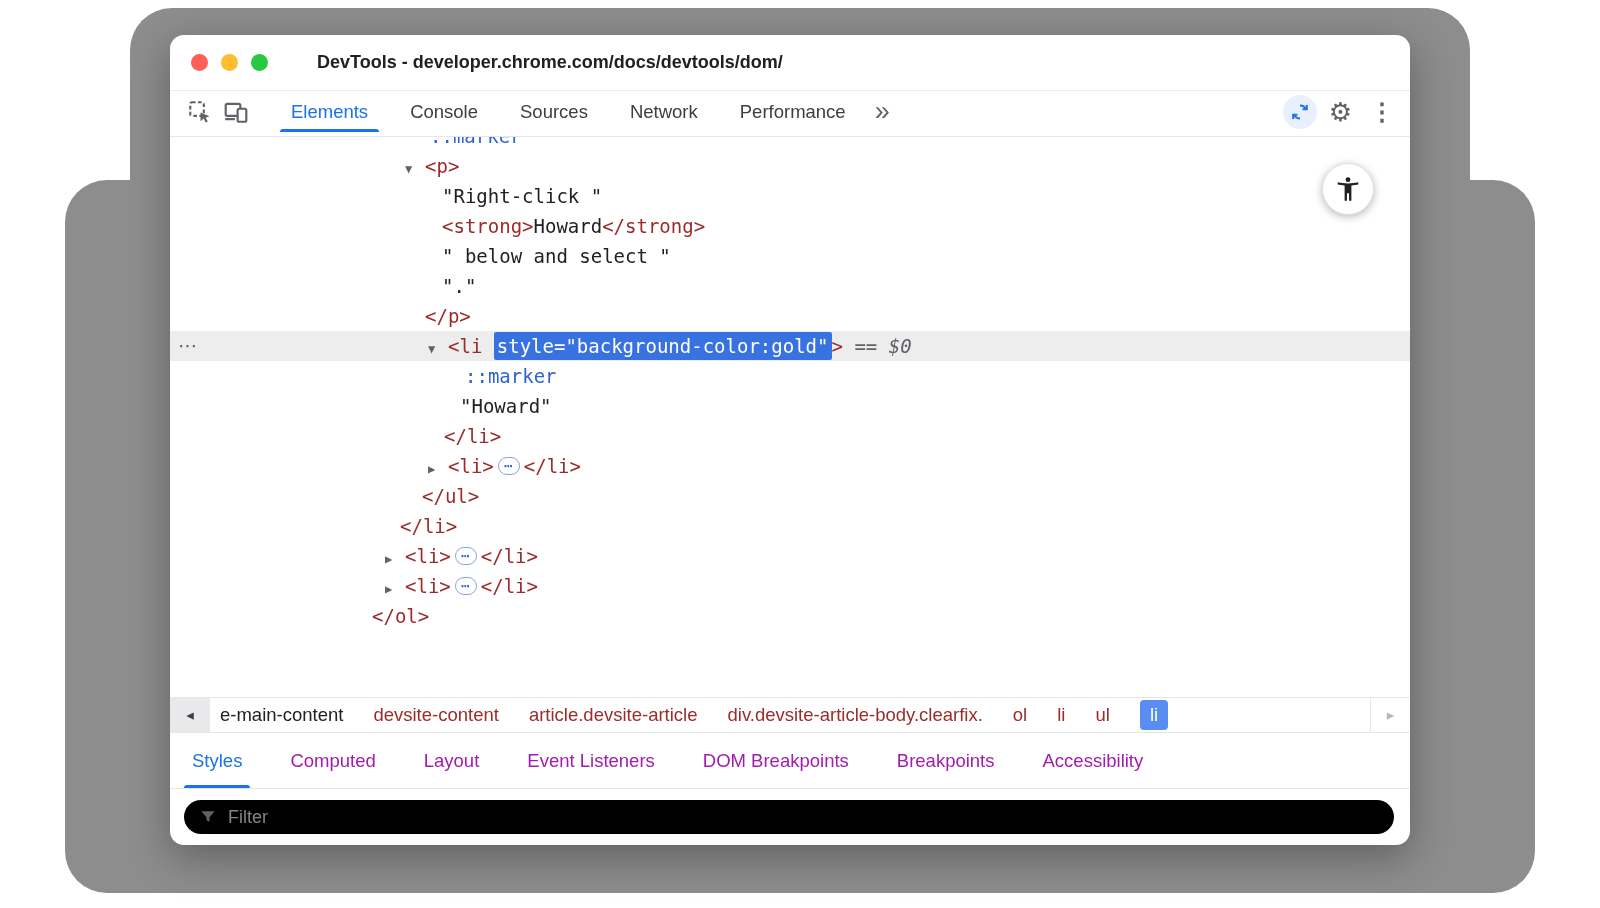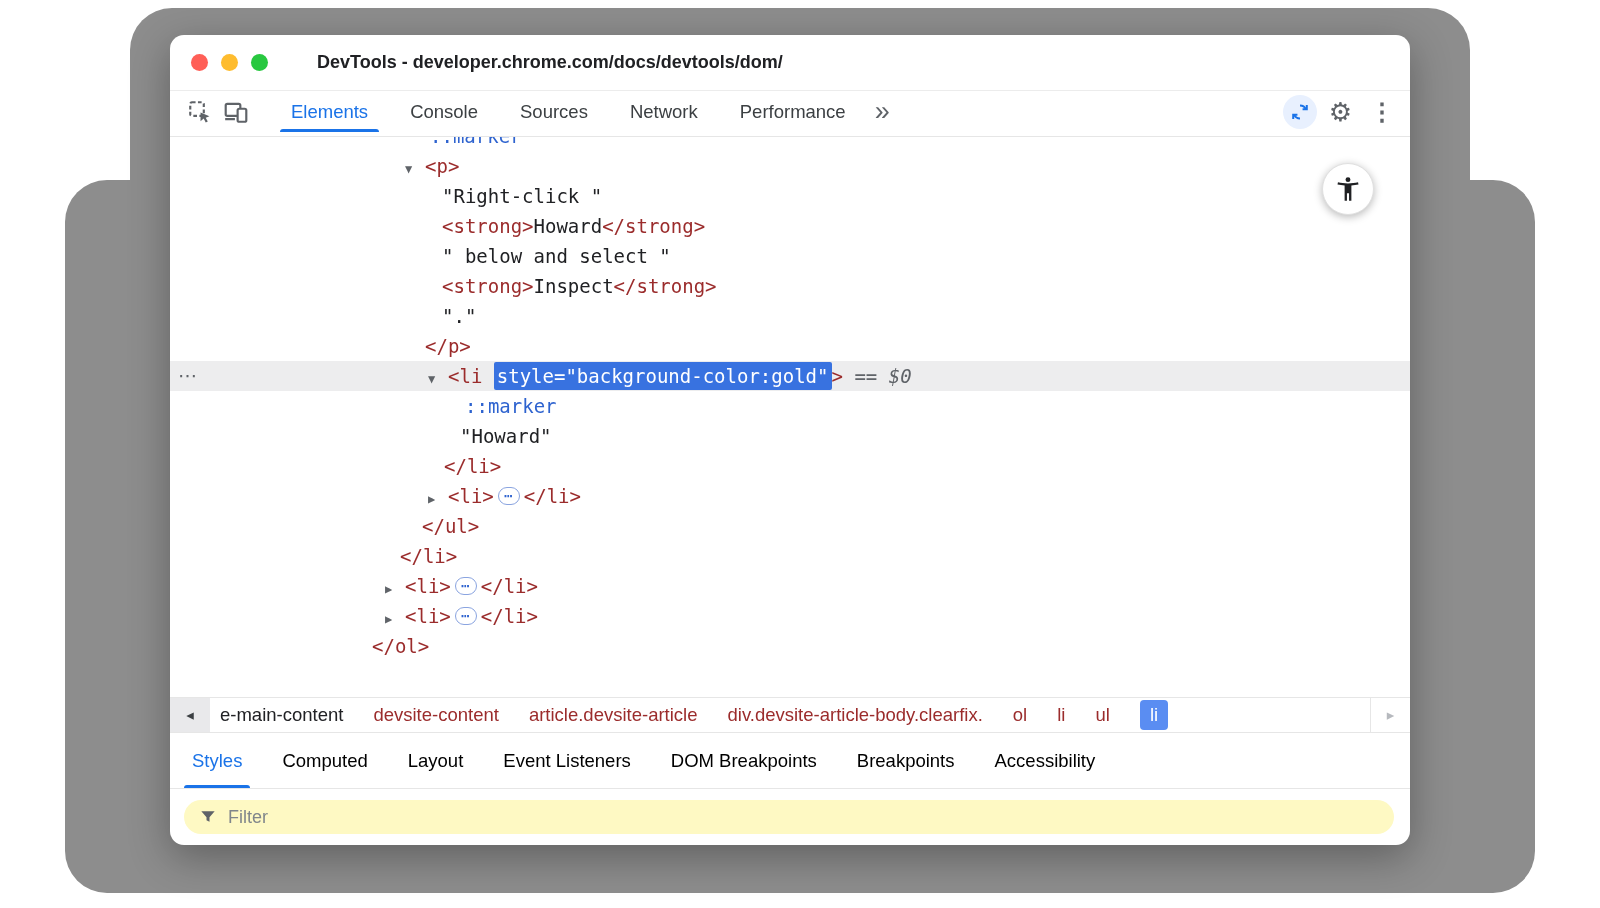--- a/index.html
+++ b/index.html
@@ -76,30 +76,30 @@
   .crumb-scroll.left { background:#e9e9eb; color:#3c4043; }
   .crumb-scroll.right { color:#b6b9be; border-left:1px solid #e6e6e6; background:#fff; }
   .crumb-items { flex:1; display:flex; align-items:center; gap:30px; padding-left:10px;
     font-size:18.5px; overflow:hidden; white-space:nowrap; }
   .crumb { color:#9b2c2c; cursor:pointer; }
   .crumb.dark { color:#202124; }
   .crumb.selected { background:#5a8df2; color:#fff; padding:4px 10px; border-radius:4px; }
 
   
   .styles-tabs { height:56px; display:flex; align-items:stretch; border-bottom:1px solid #e6e6e6;
-    padding-left:2px; }
-  .stab { display:flex; align-items:center; padding:0 20px; font-size:18.5px; color:#000000;
+    padding-left:2px;gap:8px; }
+  .stab { display:flex; align-items:center; padding:0 20px; font-size:18.5px; color:#a21caf;
     position:relative; cursor:pointer; white-space:nowrap; }
   .stab.active { color:#1a73e8; }
   .stab.active::after { content:""; position:absolute; left:12px; right:12px; bottom:0;
     height:3px; background:#1a73e8; border-radius:3px 3px 0 0; }
 
   
   .filter-bar { height:56px; display:flex; align-items:center; padding:0 16px 0 14px; }
-  .filter-input { flex:1; height:34px; background:#fef9c3; border-radius:17px;
+  .filter-input { flex:1; height:34px; background:#000000; border-radius:17px;
     display:flex; align-items:center; gap:10px; padding:0 14px; cursor:text; }
   .filter-placeholder { color:#80868b; font-size:18px; }
   .filter-right { display:flex; align-items:center; gap:22px; margin-left:24px; }
   .fbtn { background:none; border:none; font-size:17.5px; color:#3c4043; cursor:pointer;
     font-family:"Liberation Sans",sans-serif; }
   .fbtn.plus { font-size:26px; font-weight:400; position:relative; padding-right:10px; }
   .plus-caret { position:absolute; right:-2px; bottom:5px; width:0; height:0;
     border-left:4px solid transparent; border-right:4px solid transparent;
     border-top:6px solid #5f6368; }
   .ficon { background:none; border:none; color:#5f6368; cursor:pointer; display:flex;
@@ -160,21 +160,20 @@
     </div>
   </div>
 
   <div class="dom-tree">
     <div id="tree-lines">
         <div class="tree-line clipped" style="padding-left: 260px;"><span class="tok-pseudo">::marker</span></div>
         <div class="tree-line" style="padding-left: 235px;"><span class="arrow">▼</span><span class="tok-tag">&lt;p&gt;</span></div>
         <div class="tree-line" style="padding-left: 272px;"><span class="tok-text">"Right-click "</span></div>
         <div class="tree-line" style="padding-left: 272px;"><span class="tok-tag">&lt;strong&gt;</span><span class="tok-text">Howard</span><span class="tok-tag">&lt;/strong&gt;</span></div>
         <div class="tree-line" style="padding-left: 272px;"><span class="tok-text">" below and select "</span></div>
-        <div class="tree-line" style="padding-left: 272px;"><span class="tok-tag">&lt;strong&gt;</span><span class="tok-text">Inspect</span><span class="tok-tag">&lt;/strong&gt;</span></div>
         <div class="tree-line" style="padding-left: 272px;"><span class="tok-text">"."</span></div>
         <div class="tree-line" style="padding-left: 255px;"><span class="tok-tag">&lt;/p&gt;</span></div>
         <div class="tree-line selected" style="padding-left: 258px;"><span class="gutter">⋯</span><span class="arrow">▼</span><span class="tok-tag">&lt;li </span><span class="tok-attr-sel">style="background-color:gold"</span><span class="tok-tag">&gt;</span> <span class="tok-eq">==</span> <span class="tok-dollar">$0</span></div>
         <div class="tree-line" style="padding-left: 295px;"><span class="tok-pseudo">::marker</span></div>
         <div class="tree-line" style="padding-left: 290px;"><span class="tok-text">"Howard"</span></div>
         <div class="tree-line" style="padding-left: 274px;"><span class="tok-tag">&lt;/li&gt;</span></div>
         <div class="tree-line" style="padding-left: 258px;"><span class="arrow">▶</span><span class="tok-tag">&lt;li&gt;</span><span class="inline-ellipsis">⋯</span><span class="tok-tag">&lt;/li&gt;</span></div>
         <div class="tree-line" style="padding-left: 252px;"><span class="tok-tag">&lt;/ul&gt;</span></div>
         <div class="tree-line" style="padding-left: 230px;"><span class="tok-tag">&lt;/li&gt;</span></div>
         <div class="tree-line" style="padding-left: 215px;"><span class="arrow">▶</span><span class="tok-tag">&lt;li&gt;</span><span class="inline-ellipsis">⋯</span><span class="tok-tag">&lt;/li&gt;</span></div>

